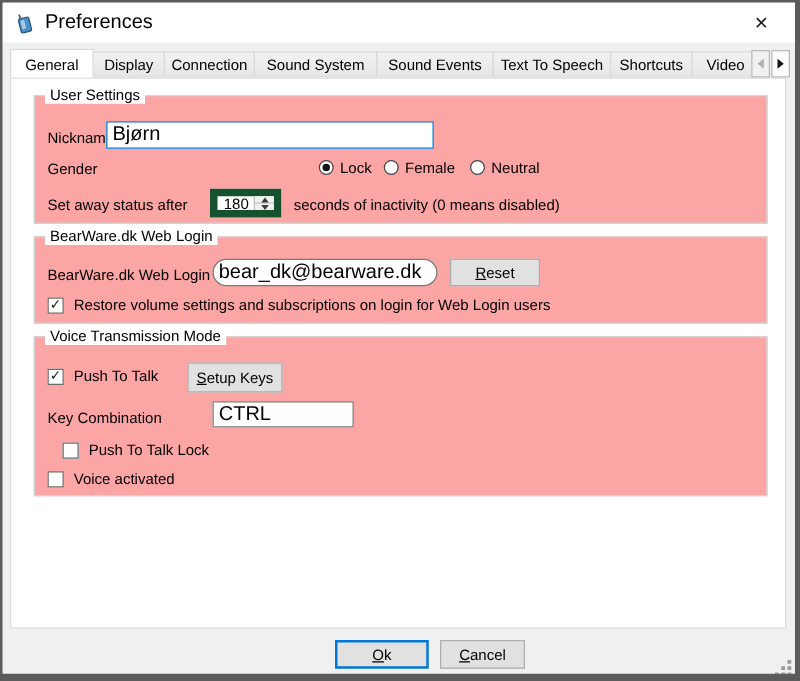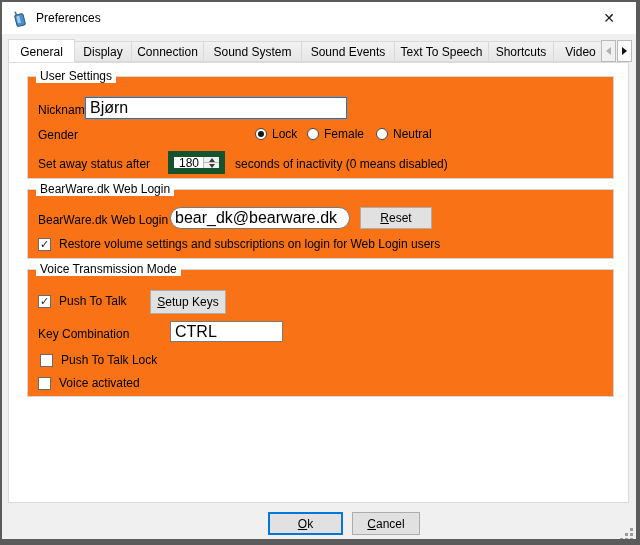--- a/index.html
+++ b/index.html
@@ -7,21 +7,21 @@
   body { font-family:"Liberation Sans", sans-serif; font-size:12px; color:#000; }
 
   .window { position:relative; width:640px; height:545px; background:#f0f0f0; overflow:hidden; }
   .window-frame { position:absolute; inset:0; border-style:solid; border-color:#5b5b5b;
                   border-width:2px 4px 6px 2px; pointer-events:none; z-index:50; }
 
   
   .titlebar { position:absolute; left:2px; top:2px; width:634px; height:32px; background:#ffffff;
               display:flex; align-items:center; }
   .app-icon { width:17px; height:17px; margin-left:9px; }
-  .title-text { margin-left:8px; font-size:12px; }
+  .title-text { margin-left:8px; font-size:16px; }
   .close-btn { position:absolute; right:6px; top:0; width:42px; height:32px;
                display:flex; align-items:center; justify-content:center;
                font-size:14px; color:#1a1a1a; cursor:default; }
 
   
   .tabbar { position:absolute; left:8px; top:38px; width:593px; height:24px;
             display:flex; align-items:flex-end; overflow:hidden; z-index:3; }
   .tab { height:21px; border:1px solid #d9d9d9; background:linear-gradient(#f2f2f2,#e6e6e6);
          display:flex; align-items:center; justify-content:center; white-space:nowrap;
          overflow:hidden; flex:none; }
@@ -35,21 +35,21 @@
                 border:1px solid #b9b9b9; display:flex; align-items:center; justify-content:center; z-index:5; }
   .tab-scroll.left { left:601px; }
   .tab-scroll.right { left:617px; background:#fbfbfb; }
   .tri-left { width:0; height:0; border-top:4px solid transparent; border-bottom:4px solid transparent; border-right:5px solid #b0b0b0; }
   .tri-right { width:0; height:0; border-top:4px solid transparent; border-bottom:4px solid transparent; border-left:5px solid #111; }
 
   
   .pane { position:absolute; left:8px; top:62px; width:621px; height:441px;
           background:#ffffff; border:1px solid #dcdcdc; z-index:2; }
 
-  .groupbox { position:absolute; border:1px solid #d5d5d5; background:#f97316; }
+  .groupbox { position:absolute; border:1px solid #d5d5d5; background:#fca5a5; }
   .groupbox-title { position:absolute; top:-8px; left:8px; background:#ffffff; padding:0 4px; }
   .g1 { left:18px; top:13px;  width:587px; height:103px; }
   .g2 { left:18px; top:126px; width:587px; height:70px;  }
   .g3 { left:18px; top:206px; width:587px; height:128px; }
 
   .lbl { position:absolute; white-space:nowrap; }
 
   .textfield { position:absolute; height:22px; border:1px solid #7a7a7a; background:#fff;
                font-family:"Liberation Sans",sans-serif; font-size:16px; padding:0 4px; color:#000; outline:none; }
   .textfield.focused { border:1px solid #0078d7; }
@@ -197,21 +197,21 @@
         <span class="checkbox">✓</span>
         <span>Push To Talk</span>
       </div>
       <div class="btn" style="left:122px; top:20px; width:76px; height:24px;">
         <span><span class="mn">S</span><span>etup Keys</span></span>
       </div>
 
       <span class="lbl" style="left:10px; top:57px;">Key Combination</span>
       <input class="textfield" style="left: 142px; top: 51px; width: 113px; height: 21px;" value="CTRL">
 
-      <div class="check-row" style="left:0; top:83px;padding-left:12px;">
+      <div class="check-row" style="left:10px; top:83px;padding-left:12px;">
         <span class="checkbox"></span>
         <span>Push To Talk Lock</span>
       </div>
       <div class="check-row" style="left:10px; top:106px;align-items:center;">
         <span class="checkbox"></span>
         <span>Voice activated</span>
       </div>
     </div>
   </div>
 

